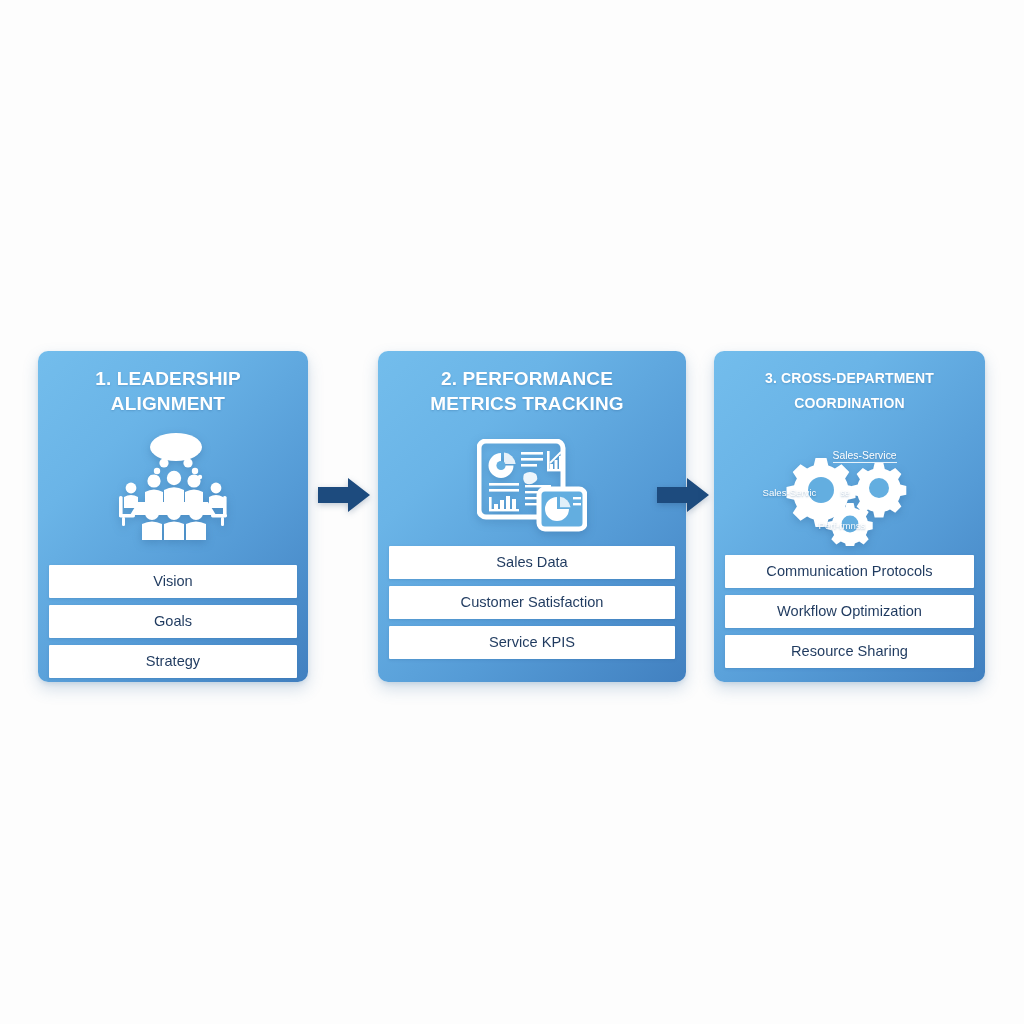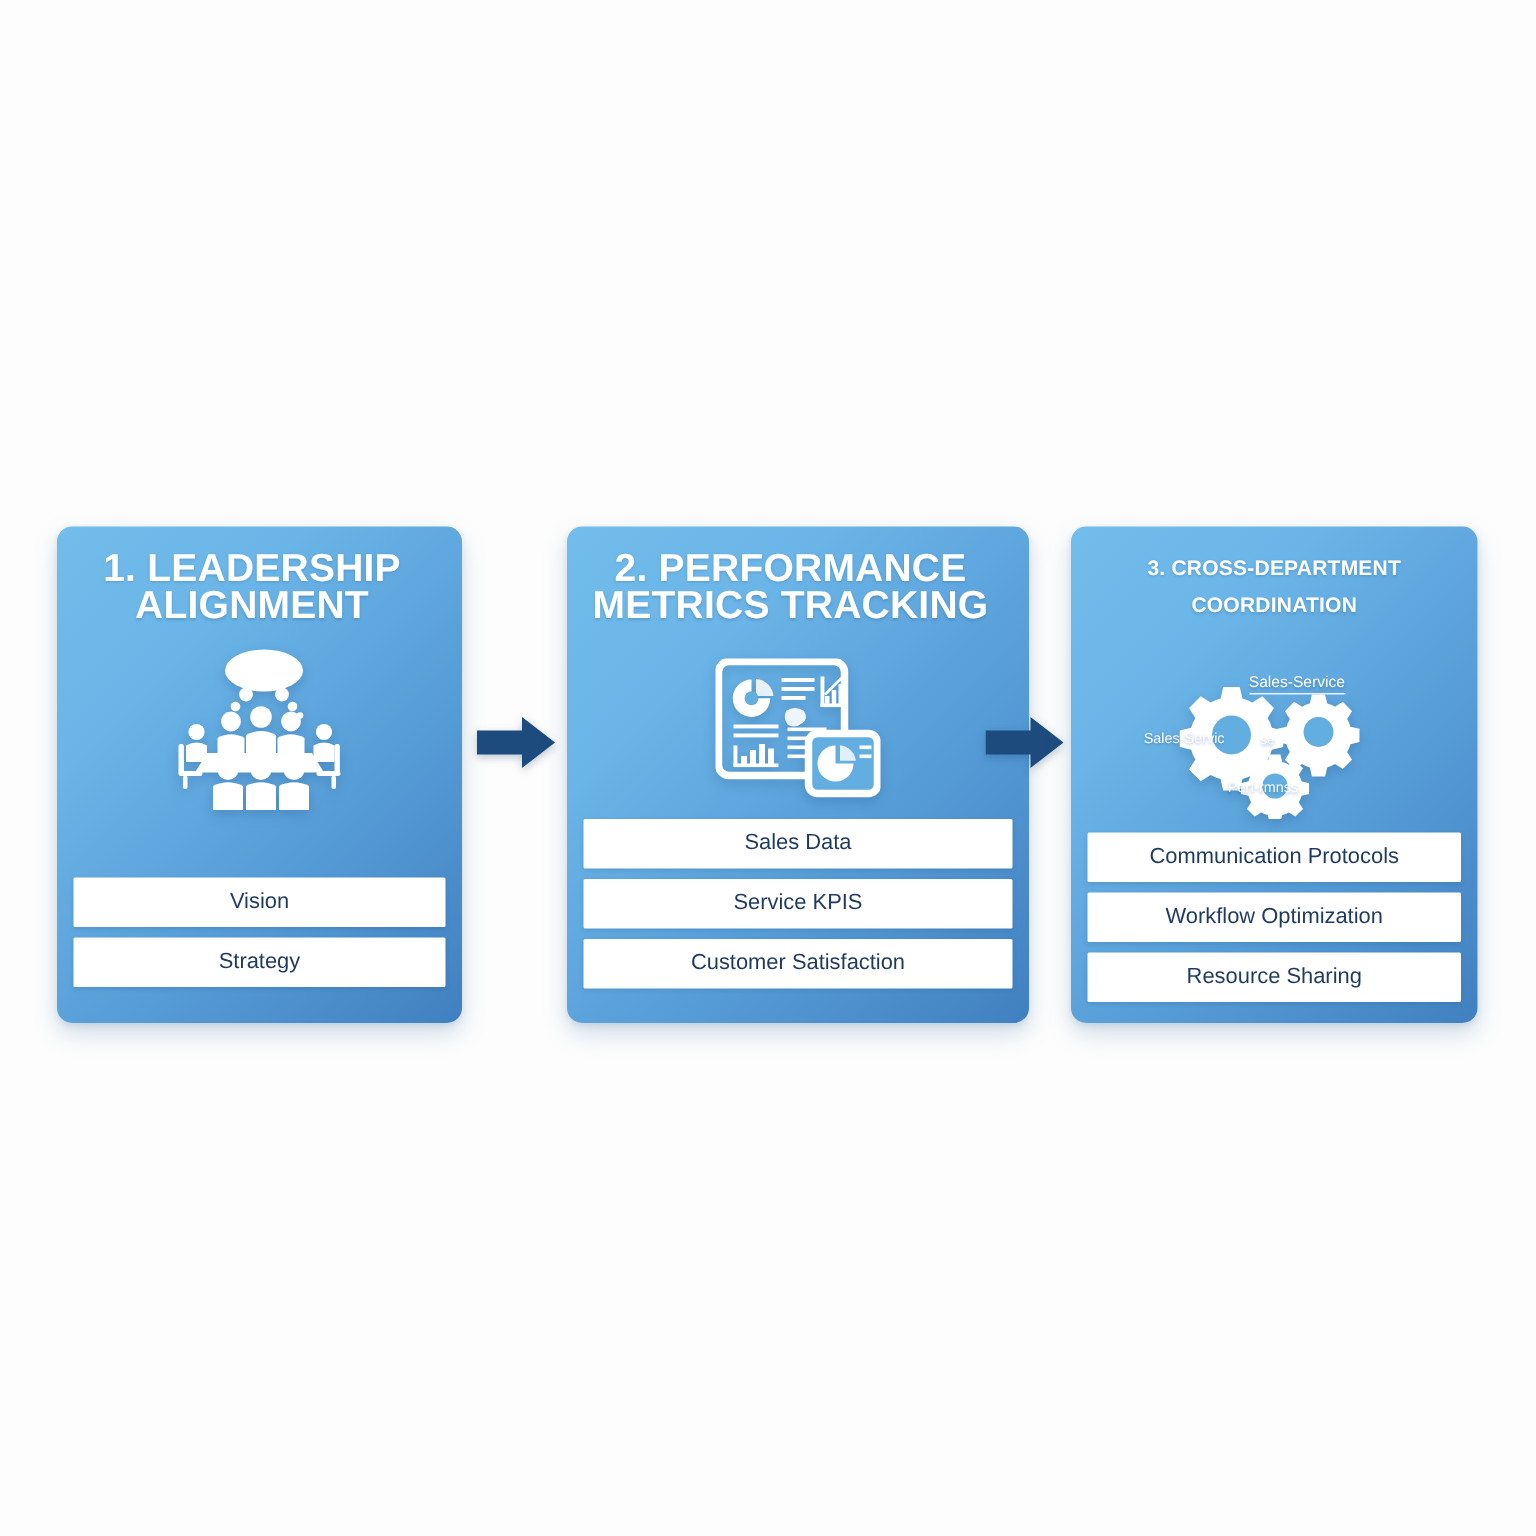--- a/index.html
+++ b/index.html
@@ -41,21 +41,21 @@
 
   
   .card-title {
     position: absolute;
     left: 10px;
     right: 20px;
     top: 15px;
     text-align: center;
     color: #ffffff;
     font-weight: bold;
-    font-size: 26px;
+    font-size: 19px;
     line-height: 25px;
     letter-spacing: 0.15px;
     text-transform: uppercase;
     text-shadow: 0 1px 2px rgba(40, 90, 140, 0.28);
     white-space: pre-line;
   }
   .card-3 .card-title {
     font-size: 14px;
     left: 5px;
     right: 5px;
@@ -79,21 +79,21 @@
   
   .card-list {
     position: absolute;
     left: 11px;
     right: 11px;
     bottom: 10px;
     display: flex;
     flex-direction: column;
     gap: 7px;
   }
-  .card-1 .card-list { bottom: 24px; }
+  .card-1 .card-list { bottom: 4px; }
   .card-2 .card-list { bottom: 23px; }
   .card-3 .card-list { bottom: 14px; margin-top: 40px; }
 
   .list-item {
     background: #ffffff;
     height: 33px;
     line-height: 33px;
     text-align: center;
     color: #1f3a5f;
     font-size: 14.6px;
@@ -173,20 +173,21 @@
         <path d="M30 92 q10 -5 20 0 v16 h-20 z"></path>
         <circle cx="62" cy="81" r="7"></circle>
         <path d="M52 92 q10 -5 20 0 v16 h-20 z"></path>
         <circle cx="84" cy="81" r="7"></circle>
         <path d="M74 92 q10 -5 20 0 v16 h-20 z"></path>
       </svg>
     </div>
 
     <div class="card-list">
       <div class="list-item">Vision</div>
+      <div class="list-item">Goals</div>
       <div class="list-item">Strategy</div>
     </div>
   </div>
 
   <div class="arrow arrow-1">
     <svg width="52" height="34" viewBox="0 0 52 34" aria-hidden="true">
       <path d="M0 9 H30 V0 L52 17 L30 34 V25 H0 Z" fill="#1d4b7e"></path>
     </svg>
   </div>
 
@@ -234,22 +235,22 @@
         <rect x="62" y="50" width="46" height="40" rx="6" fill="#63aee0" stroke="#ffffff" stroke-width="5"></rect>
         <path d="M80 58 a12 12 0 1 0 12 12 H80 Z" fill="#ffffff"></path>
         <path d="M83 57.8 a12 12 0 0 1 10.6 10.4 H83 Z" fill="#ffffff" opacity="0.8"></path>
         <rect x="96" y="58" width="8" height="2.4" fill="#ffffff"></rect>
         <rect x="96" y="64" width="8" height="2.4" fill="#ffffff"></rect>
       </svg>
     </div>
 
     <div class="card-list">
       <div class="list-item">Sales Data</div>
+      <div class="list-item">Customer Satisfaction</div>
       <div class="list-item">Service KPIS</div>
-      <div class="list-item">Customer Satisfaction</div>
     </div>
   </div>
 
   <div class="arrow arrow-2">
     <svg width="52" height="34" viewBox="0 0 52 34" aria-hidden="true">
       <path d="M0 9 H30 V0 L52 17 L30 34 V25 H0 Z" fill="#1d4b7e"></path>
     </svg>
   </div>
 
   <div class="card card-3">

